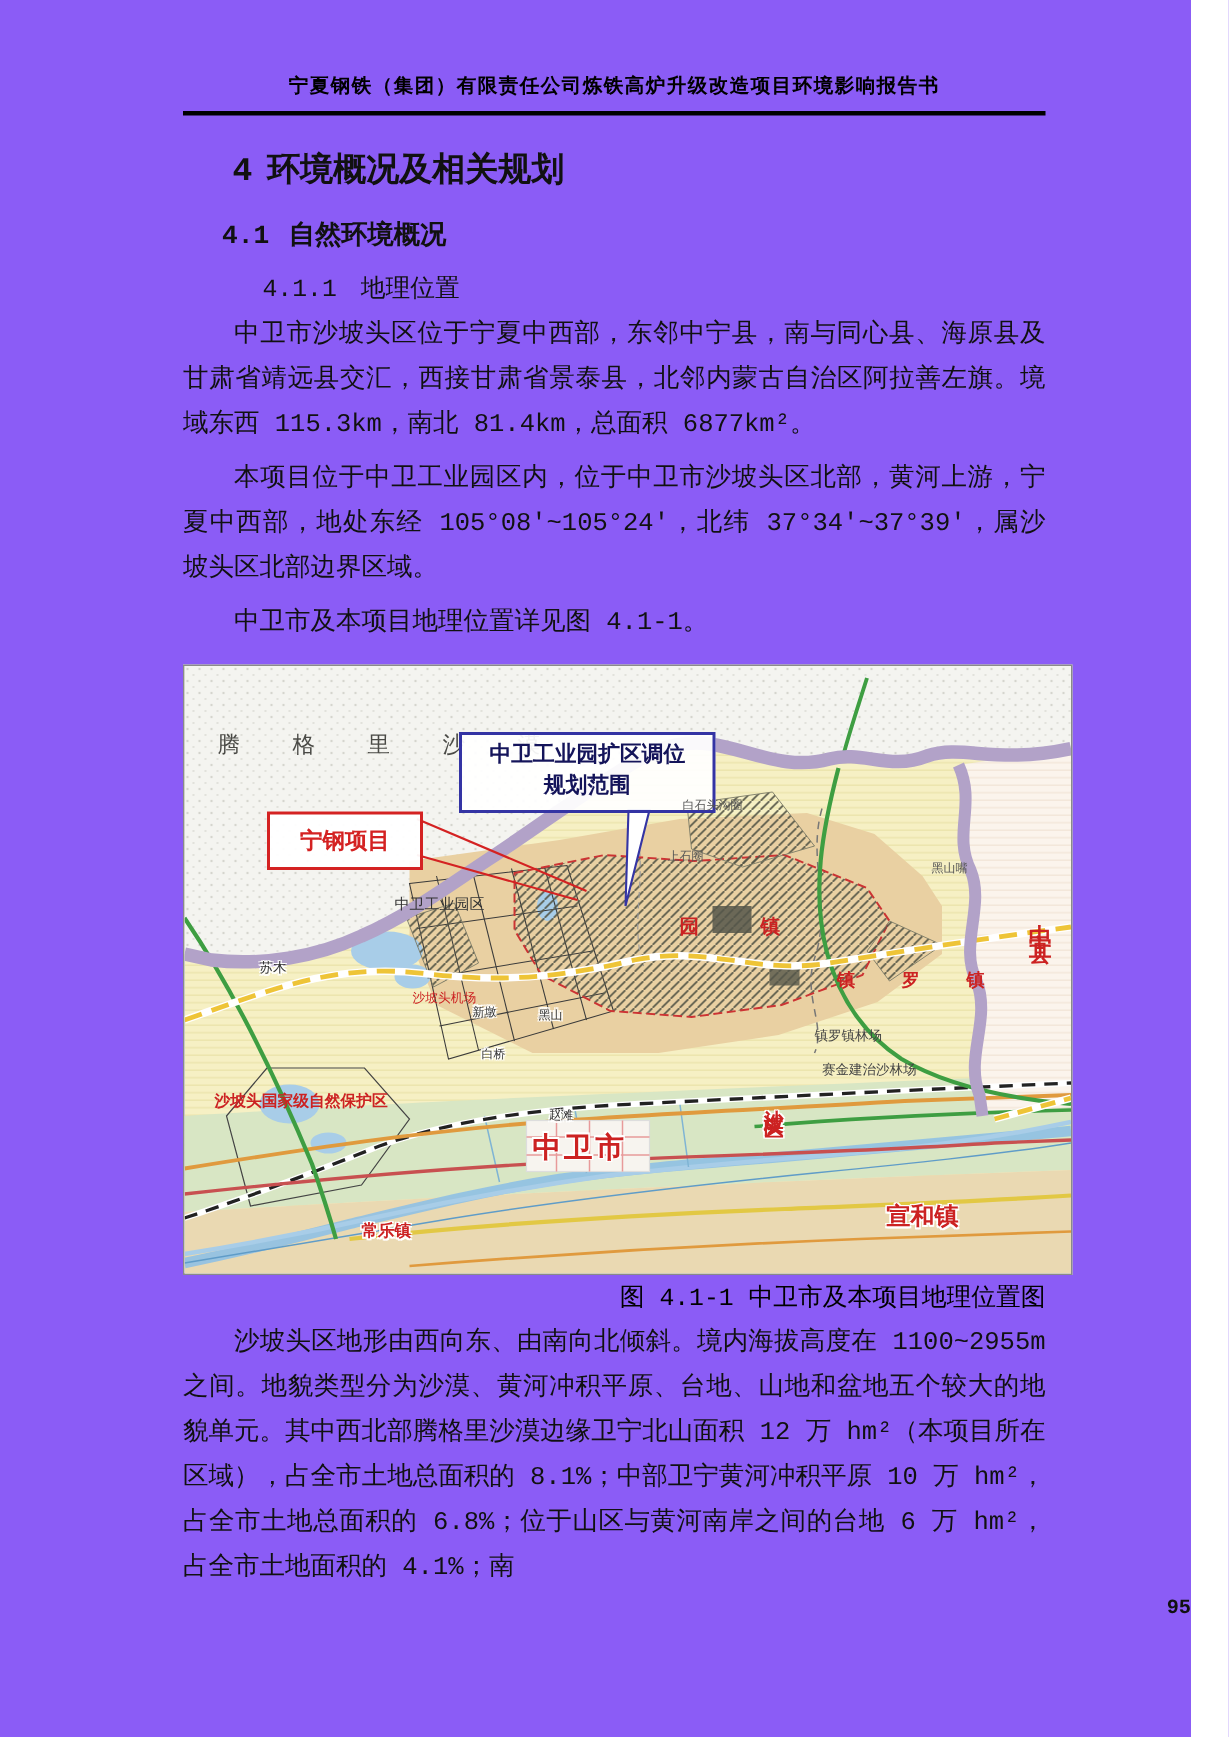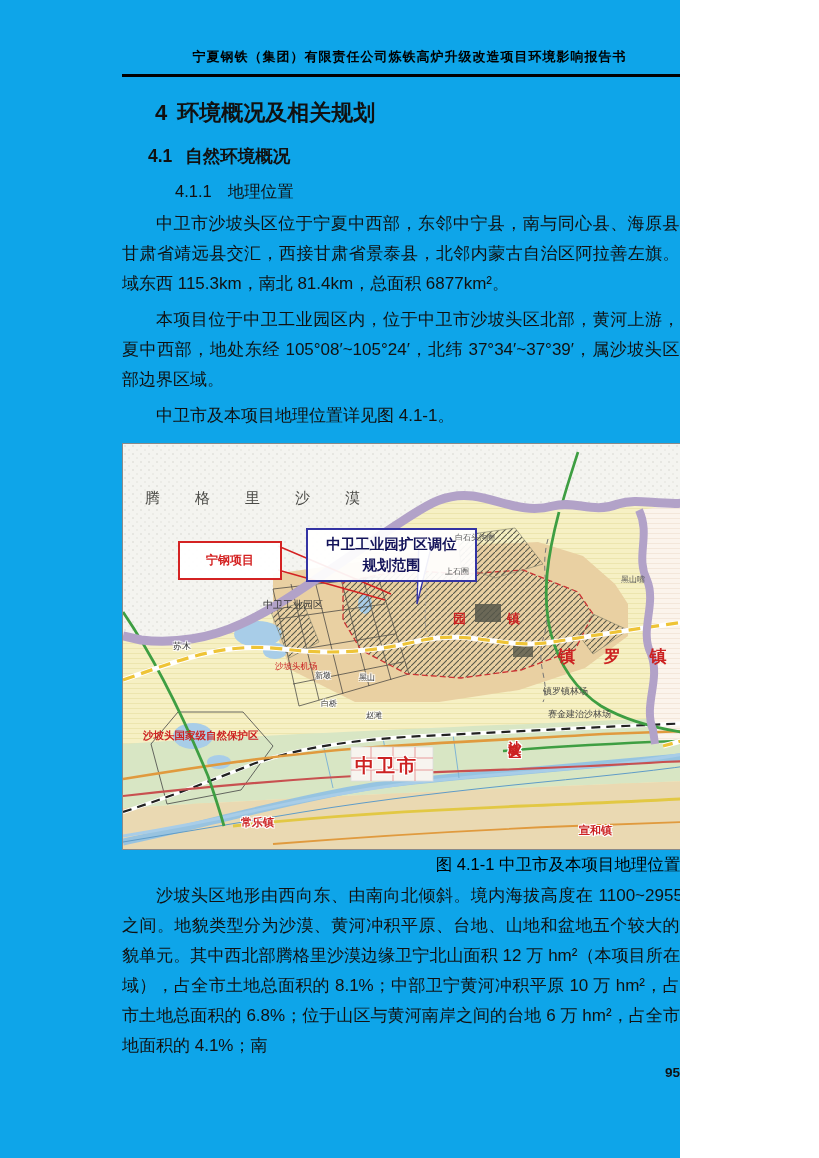--- a/index.html
+++ b/index.html
@@ -1,18 +1,18 @@
 <!DOCTYPE html>
 <html><head>
 <meta charset="utf-8">
 <style>
   html,body{margin:0;padding:0;background:#ffffff;}
   .page{
-    position:relative;width:680px;height:1158px;background:#0ea5e9;overflow:hidden;
-    font-family:Liberation Sans, sans-serif;color:#111;
+    position:relative;width:794px;height:1158px;background:#8b5cf6;overflow:hidden;
+    font-family:Liberation Mono, monospace;color:#111;
   }
   
   .hdr{position:absolute;top:48px;left:122px;width:575px;text-align:center;
        font-size:13px;font-weight:bold;letter-spacing:1px;color:#000;}
   .hdr-rule{position:absolute;top:74px;left:122px;width:575px;height:3px;background:#000;}
   
   .col{position:absolute;top:90px;left:122px;width:575px;}
   .h1{margin:8px 0 0 33px;font-size:22px;font-weight:bold;}
   .h1 .num{margin-right:10px;}
   .h2{margin:16px 0 0 26px;font-size:17.5px;font-weight:bold;}
@@ -27,25 +27,25 @@
   .map-wrap{position:relative;width:591px;height:405px;margin:0 auto;
             border:1px solid #8a8a8a;background:#fff;overflow:hidden;}
   .map-wrap svg{position:absolute;top:0;left:0;}
   .mlabel{position:absolute;white-space:nowrap;line-height:1.1;pointer-events:none;}
   .red{color:#cc2222;}
   .halo{text-shadow:-1px -1px 0 #fff,1px -1px 0 #fff,-1px 1px 0 #fff,1px 1px 0 #fff,0 1px 0 #fff,0 -1px 0 #fff;}
   .v{writing-mode:vertical-rl;text-orientation:upright;}
   .callout-blue{position:absolute;left:183px;top:44px;width:167px;height:50px;
       border:2px solid #3434a4;background:rgba(255,255,255,.93);
       display:flex;flex-direction:column;align-items:center;justify-content:center;
-      font-size:14.5px;font-weight:bold;color:#14145a;line-height:1.45;margin-top:40px;}
+      font-size:14.5px;font-weight:bold;color:#14145a;line-height:1.45;}
   .callout-red{position:absolute;left:55px;top:97px;width:100px;height:35px;
       border:2px solid #d42222;background:rgba(255,255,255,.95);
       display:flex;align-items:center;justify-content:center;
-      font-size:12px;font-weight:bold;color:#d42222;}
+      font-size:15px;font-weight:bold;color:#d42222;}
   .caption{margin-top:4px;text-align:right;font-size:16.5px;color:#000;}
   
   .pagenum{position:absolute;bottom:78px;left:0;width:100%;text-align:right;
            font-size:13.5px;font-weight:bold;}
 </style>
 </head>
 <body>
 
 <div class="page">
 
@@ -176,41 +176,41 @@
 
         <div class="callout-blue">
           <span>中卫工业园扩区调位</span>
           <span>规划范围</span>
         </div>
 
         <div class="callout-red">宁钢项目</div>
 
         <div class="mlabel" style="left:140px;top:155px;font-size:10px;color:#333;">中卫工业园区</div>
         <div class="mlabel red" style="left:330px;top:168px;font-size:13px;font-weight:bold;letter-spacing:14px;">园　镇</div>
-        <div class="mlabel red" style="left:435px;top:204px;font-size:17px;font-weight:bold;letter-spacing:12px;">镇 罗 镇</div>
+        <div class="mlabel red" style="left:435px;top:204px;font-size:12px;font-weight:bold;letter-spacing:12px;">镇 罗 镇</div>
         <div class="mlabel red v" style="left:560px;top:160px;font-size:15px;font-weight:bold;letter-spacing:6px;">中宁县</div>
 
         <div class="mlabel" style="left:498px;top:132px;font-size:8px;color:#555;">黑山嘴</div>
         <div class="mlabel" style="left:322px;top:124px;font-size:8px;color:#555;">上石圈</div>
         <div class="mlabel" style="left:332px;top:90px;font-size:8px;color:#555;">白石头沟圈</div>
         <div class="mlabel halo" style="left:2px;top:198px;font-size:9px;color:#333;margin-left:48px;">苏木</div>
         <div class="mlabel red" style="left:152px;top:218px;font-size:8.5px;">沙坡头机场</div>
 
         <div class="mlabel red" style="left:20px;top:286px;font-size:10.5px;font-weight:bold;">沙坡头国家级自然保护区</div>
         <div class="mlabel red v halo" style="left:384px;top:286px;font-size:13px;font-weight:bold;letter-spacing:2px;">沙坡头区</div>
         <div class="mlabel red halo" style="left:232px;top:312px;font-size:19px;font-weight:bold;letter-spacing:2px;text-align:right;">中卫市</div>
         <div class="mlabel red halo" style="left:118px;top:372px;font-size:11px;font-weight:bold;">常乐镇</div>
-        <div class="mlabel red halo" style="left:456px;top:360px;font-size:11px;font-weight:bold;margin-top:20px;">宣和镇</div>
+        <div class="mlabel red halo" style="left:468px;top:360px;font-size:16px;font-weight:bold;">宣和镇</div>
         <div class="mlabel" style="left:420px;top:243px;font-size:9px;color:#444;">镇罗镇林场</div>
         <div class="mlabel" style="left:425px;top:266px;font-size:9px;color:#444;">赛金建治沙林场</div>
 
         <div class="mlabel halo" style="left:192px;top:228px;font-size:8px;color:#333;">新墩</div>
         <div class="mlabel halo" style="left:236px;top:230px;font-size:8px;color:#333;">黑山</div>
         <div class="mlabel halo" style="left:198px;top:256px;font-size:8px;color:#333;">白桥</div>
-        <div class="mlabel halo" style="left:212px;top:268px;font-size:8px;color:#333;padding-left:31px;">赵滩</div>
+        <div class="mlabel halo" style="left:212px;top:297px;font-size:8px;color:#333;padding-left:31px;">赵滩</div>
       </div>
 
       <div class="caption">图 4.1-1 中卫市及本项目地理位置图</div>
     </div>
 
 
     <p class="body last">沙坡头区地形由西向东、由南向北倾斜。境内海拔高度在 1100~2955m 之间。地貌类型分为沙漠、黄河冲积平原、台地、山地和盆地五个较大的地貌单元。其中西北部腾格里沙漠边缘卫宁北山面积 12 万 hm²（本项目所在区域），占全市土地总面积的 8.1%；中部卫宁黄河冲积平原 10 万 hm²，占全市土地总面积的 6.8%；位于山区与黄河南岸之间的台地 6 万 hm²，占全市土地面积的 4.1%；南</p>
   </div>
 
   <div class="pagenum">95</div>

